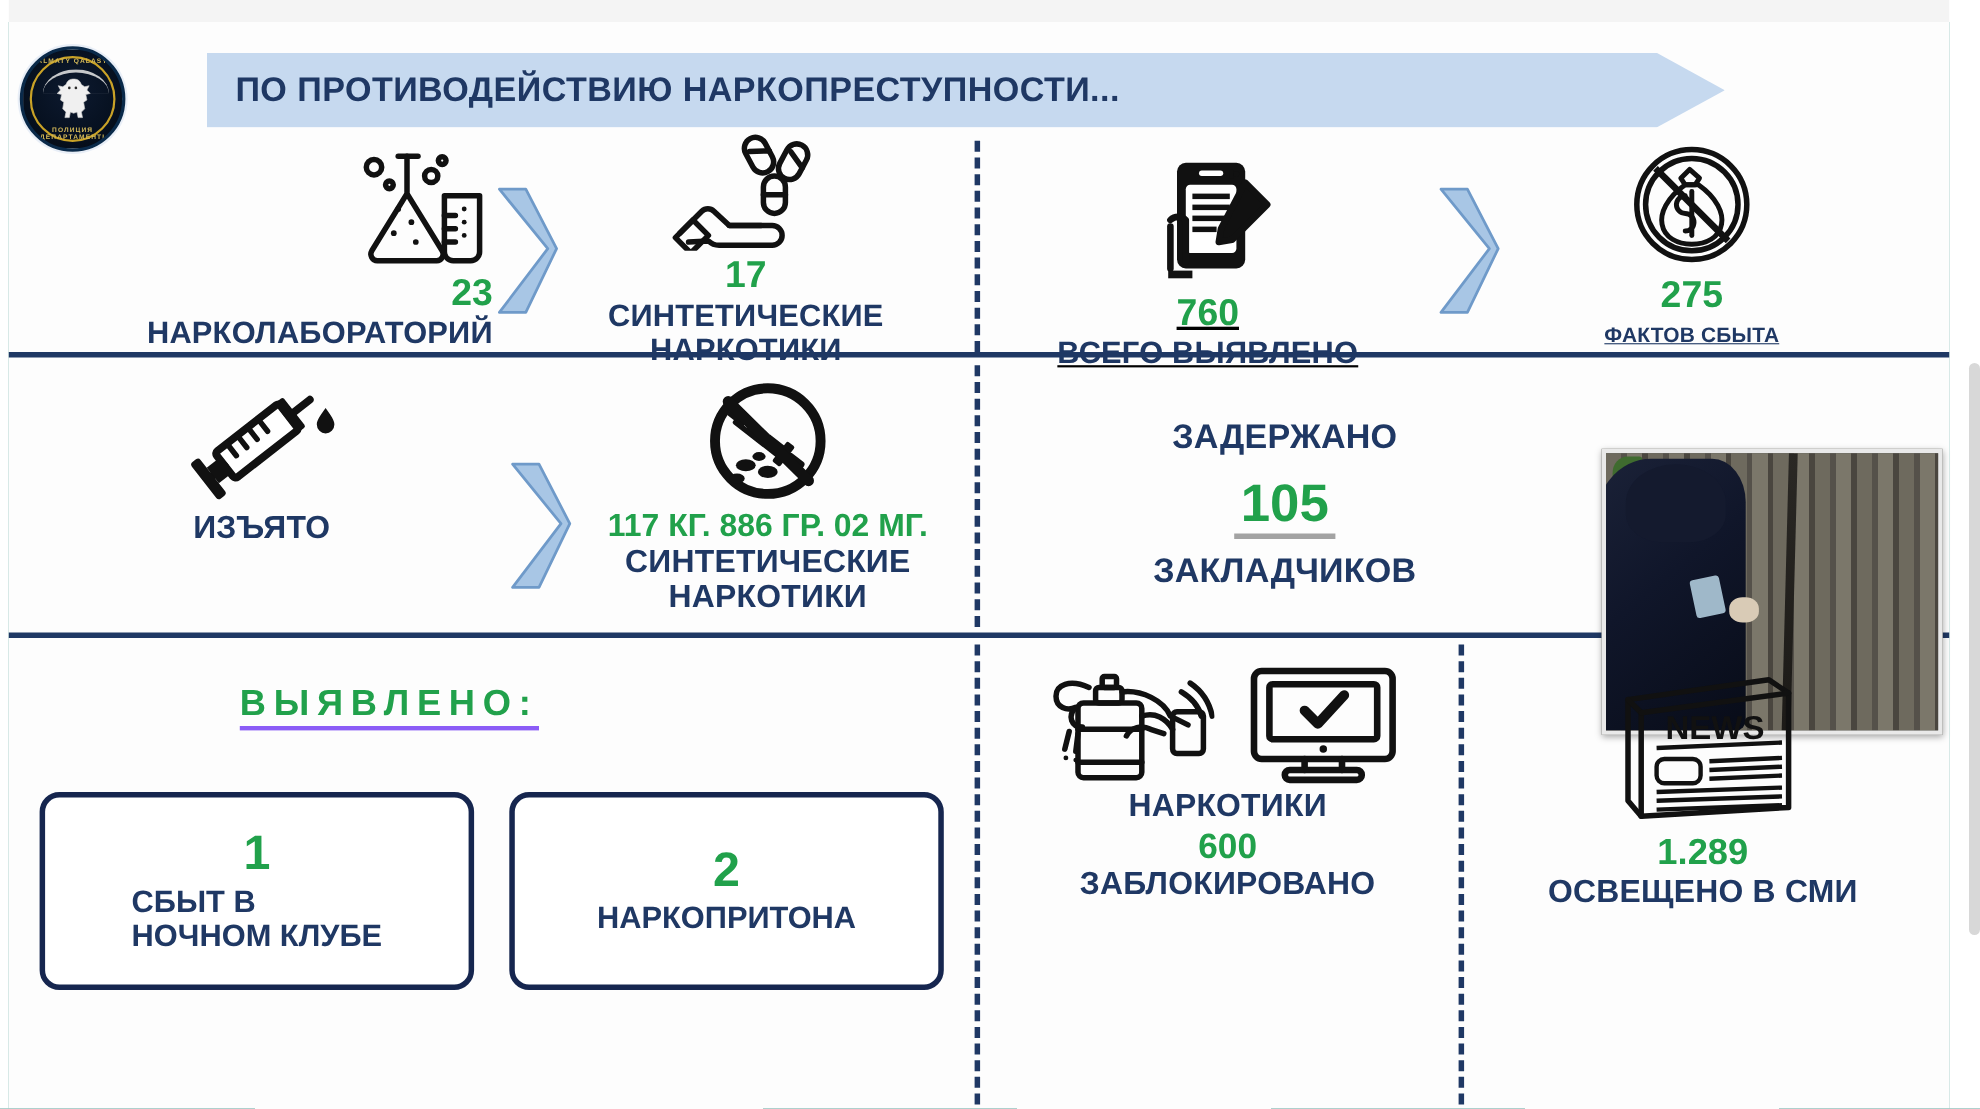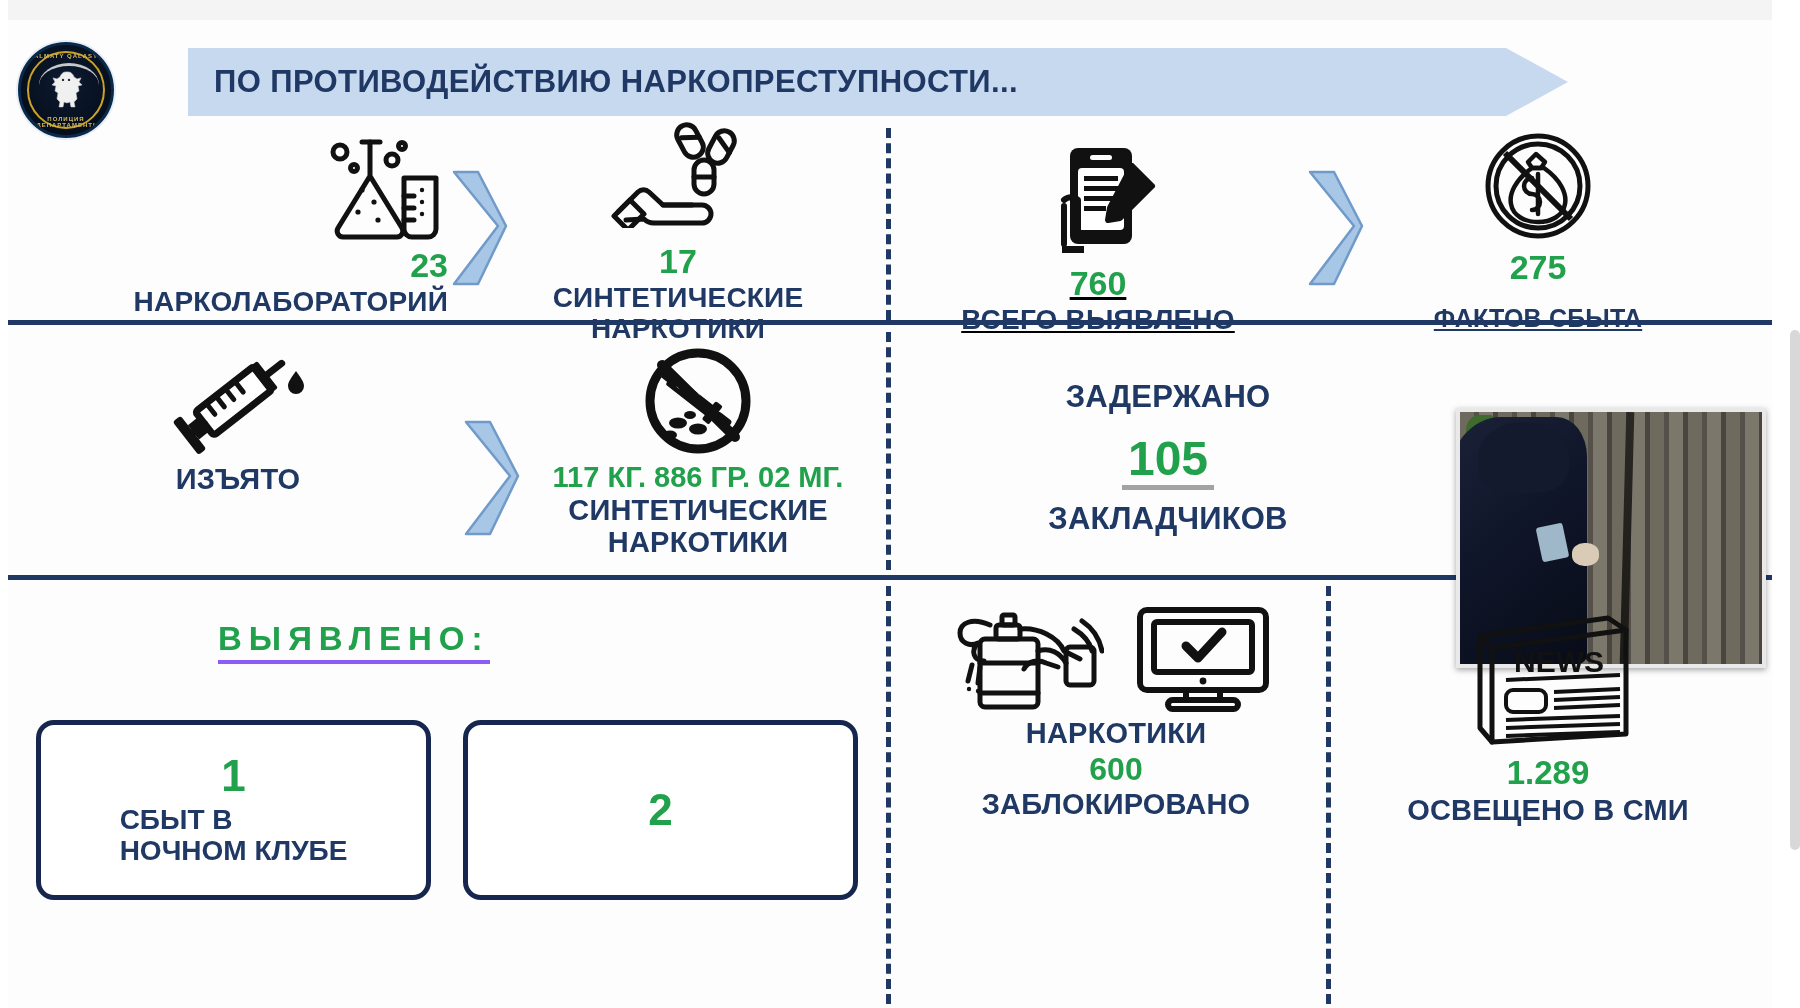--- a/index.html
+++ b/index.html
@@ -241,21 +241,21 @@
           <path d="M76 14 L92 22" transform="rotate(-28 82 21)"></path>
           <rect x="103" y="10" width="20" height="34" rx="10" transform="rotate(28 113 27)"></rect>
           <path d="M107 20 L123 28" transform="rotate(28 113 27)"></path>
           <rect x="86" y="40" width="20" height="34" rx="10"></rect>
           <path d="M86 57 L106 57"></path>
           <path d="M10 92 L30 72 a8 8 0 0 1 11 0 L55 85 L94 85 a9 9 0 0 1 0 18 L46 103 a14 14 0 0 1 -10 -4 L18 100"></path>
           <path d="M55 85 L84 85"></path>
           <path d="M6 96 L22 80 L36 94 L20 110 Z"></path>
         </g>
       </svg>
-      <div class="stat-value" style="font-size:34px; margin-top:12px;">17</div>
+      <div class="stat-value" style="font-size:34px; margin-top:0;">17</div>
       <div class="stat-label multiline" style="font-size:28px; margin-top:4px; white-space:pre-line;">СИНТЕТИЧЕСКИЕ
 НАРКОТИКИ</div>
     </div>
 
     <div class="cell" style="left:920px; top:124px; width:340px;text-decoration:underline;">
       <svg width="128" height="116" viewBox="0 0 128 116">
         <g fill="#111">
           <rect x="36" y="4" width="62" height="96" rx="8"></rect>
         </g>
         <g fill="#fff">
@@ -295,21 +295,21 @@
           <line x1="26" y1="21" x2="92" y2="87" stroke-width="6"></line>
         </g>
         <g fill="none" stroke="#111" stroke-width="4.5" stroke-linejoin="round" stroke-linecap="round">
           <path d="M49 30 L57 22 L66 30 L62 36 L53 36 Z"></path>
           <path d="M53 36 C36 48 30 62 32 72 C34 84 46 90 59 90 C72 90 84 84 86 72 C88 62 82 48 65 36 Z"></path>
           <path d="M59 54 m-6 -8 a8 8 0 1 0 0 16 a8 8 0 1 1 0 16"></path>
           <line x1="59" y1="42" x2="59" y2="82"></line>
         </g>
       </svg>
       <div class="stat-value" style="font-size:34px; margin-top:2px;">275</div>
-      <div class="stat-label" style="font-size:25px; margin-top:20px;text-decoration:underline;">ФАКТОВ СБЫТА</div>
+      <div class="stat-label" style="font-size:19px; margin-top:10px;text-decoration:underline;">ФАКТОВ СБЫТА</div>
     </div>
 
     <div class="cell" style="left:10px; top:325px; width:440px;">
       <svg width="150" height="110" viewBox="0 0 150 110">
         <g transform="rotate(-38 75 55)">
           <g fill="none" stroke="#111" stroke-width="7" stroke-linecap="round" stroke-linejoin="round">
             <rect x="34" y="38" width="74" height="30" rx="3" fill="#fff"></rect>
             <line x1="108" y1="53" x2="132" y2="53"></line>
             <line x1="18" y1="53" x2="34" y2="53"></line>
           </g>
@@ -384,20 +384,21 @@
     <div class="vyavleno" style="left:210px; top:600px;">ВЫЯВЛЕНО:</div>
 
     <div class="rbox" style="left:28px; top:700px; width:395px; height:180px;">
       <div class="num">1</div>
       <div class="txt" style="white-space:pre-line;">СБЫТ В
 НОЧНОМ КЛУБЕ</div>
     </div>
 
     <div class="rbox" style="left:455px; top:700px; width:395px; height:180px;">
       <div class="num">2</div>
+      <div class="txt" style="white-space:pre-line;">НАРКОПРИТОНА</div>
     </div>
 
     <div class="cell" style="left:898px; top:582px; width:420px;">
       <div style="display:flex; align-items:center; justify-content:center; gap:24px;">
         <svg width="150" height="110" viewBox="0 0 150 110">
           <g fill="none" stroke="#111" stroke-width="5" stroke-linejoin="round" stroke-linecap="round">
             <rect x="26" y="36" width="58" height="68" rx="5"></rect>
             <rect x="42" y="22" width="24" height="14" rx="3"></rect>
             <rect x="48" y="12" width="13" height="10" rx="2"></rect>
             <path d="M26 60 L84 60"></path>

